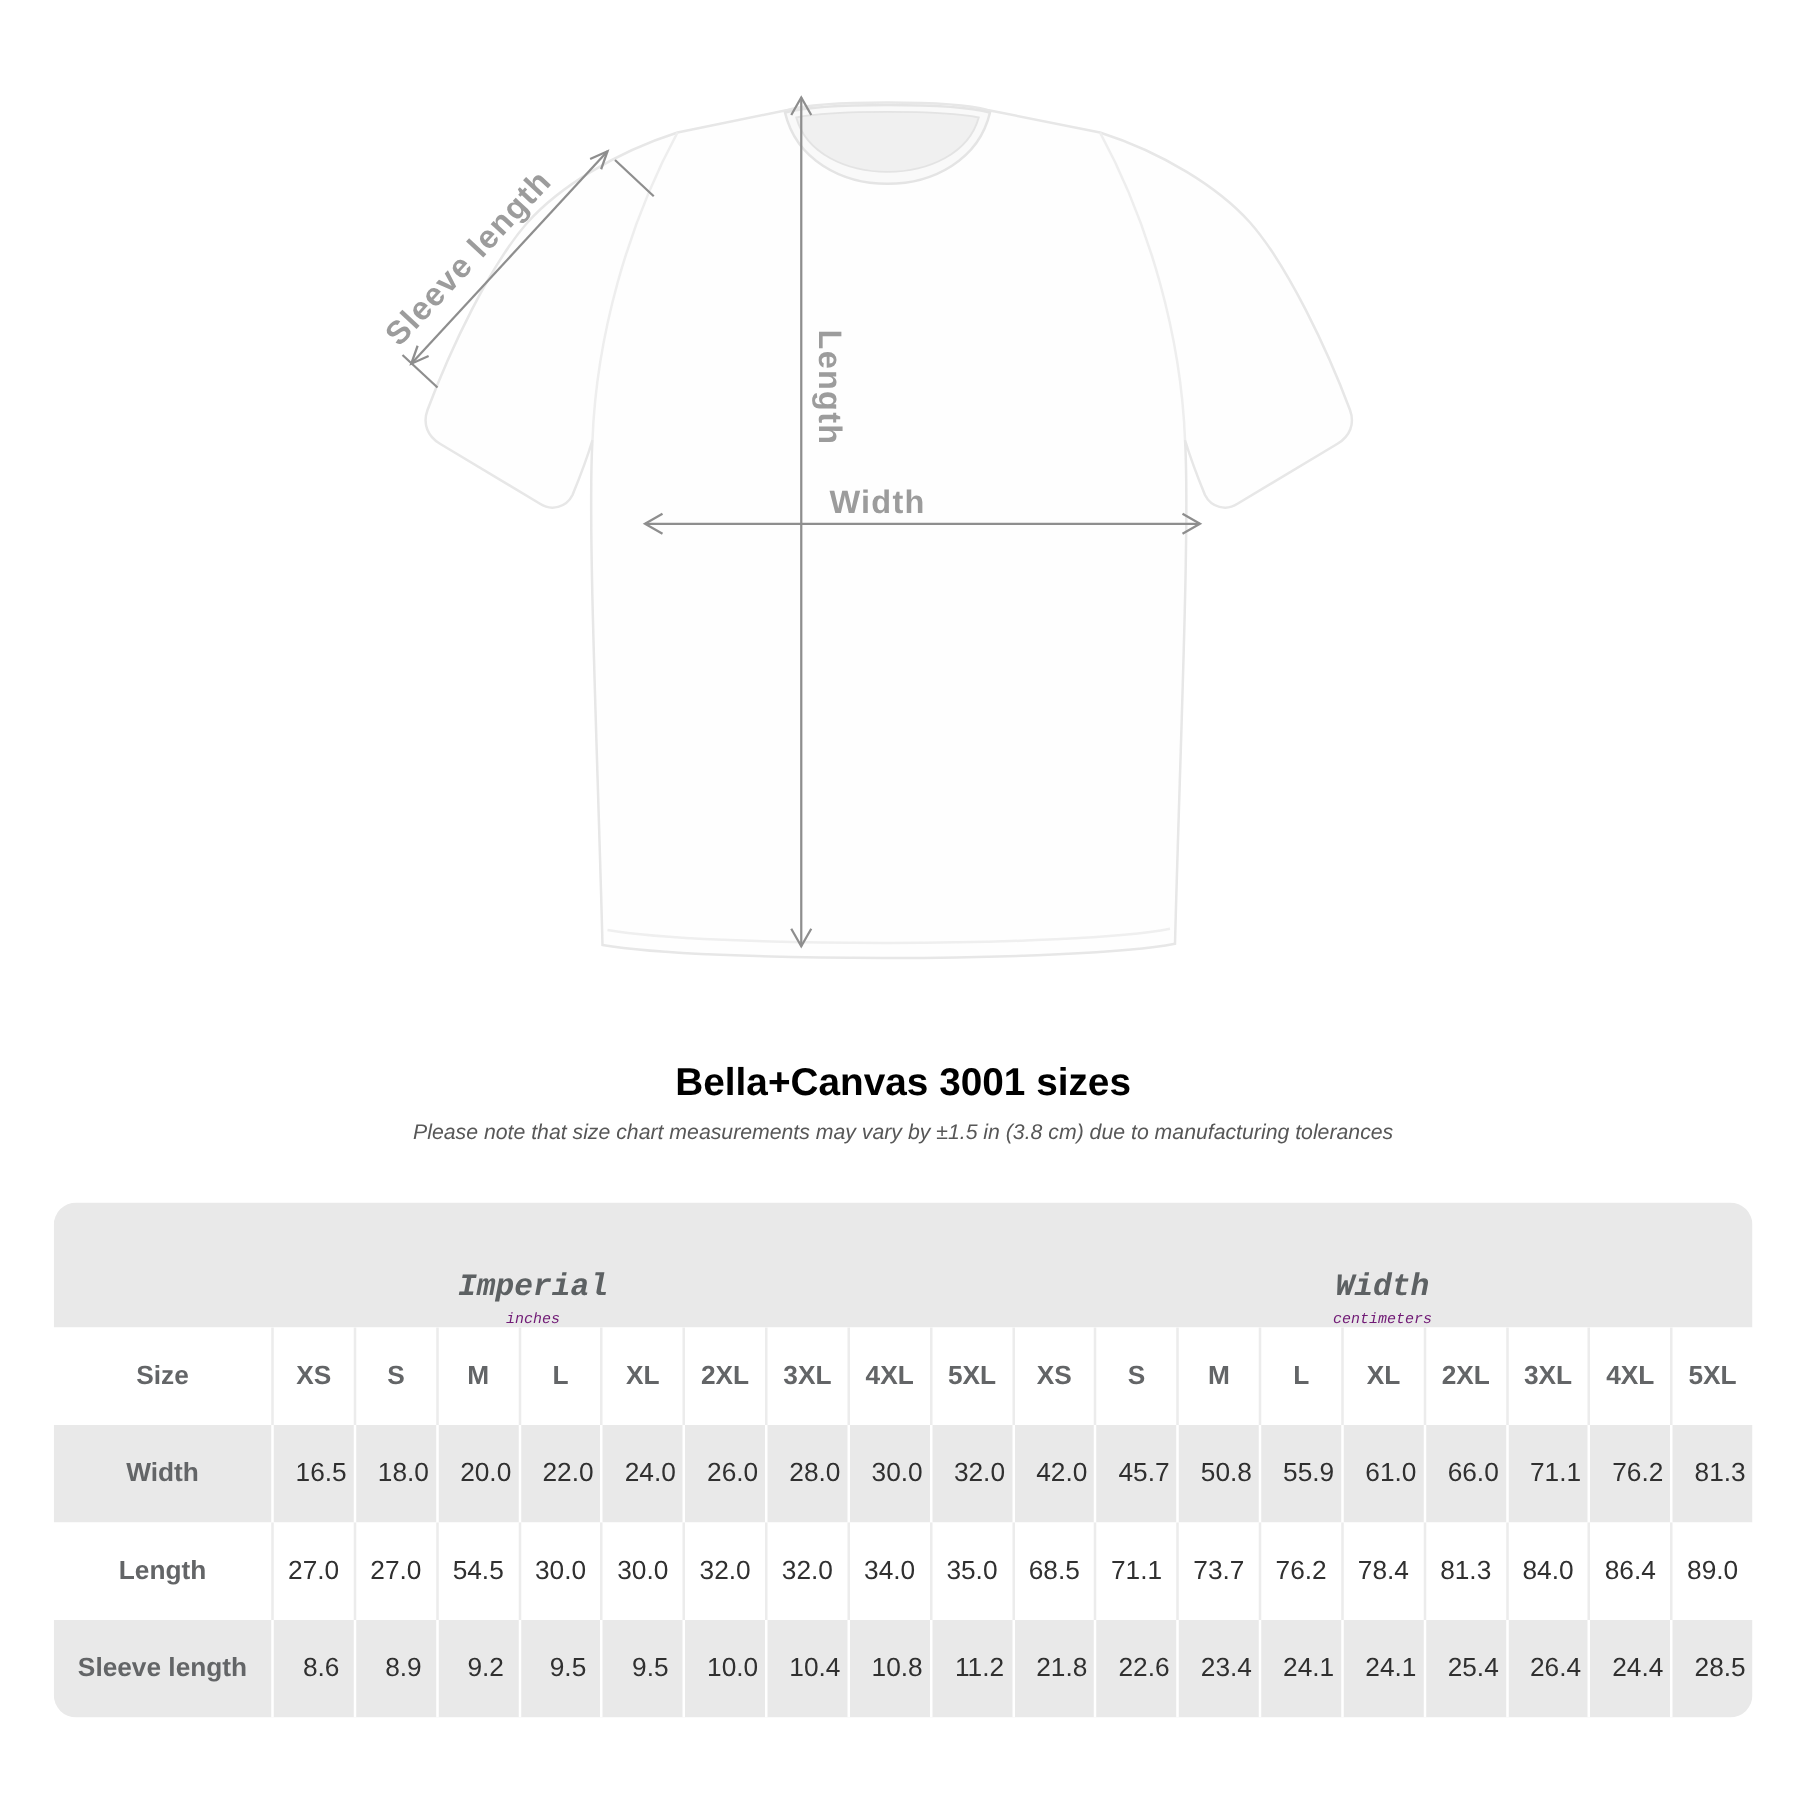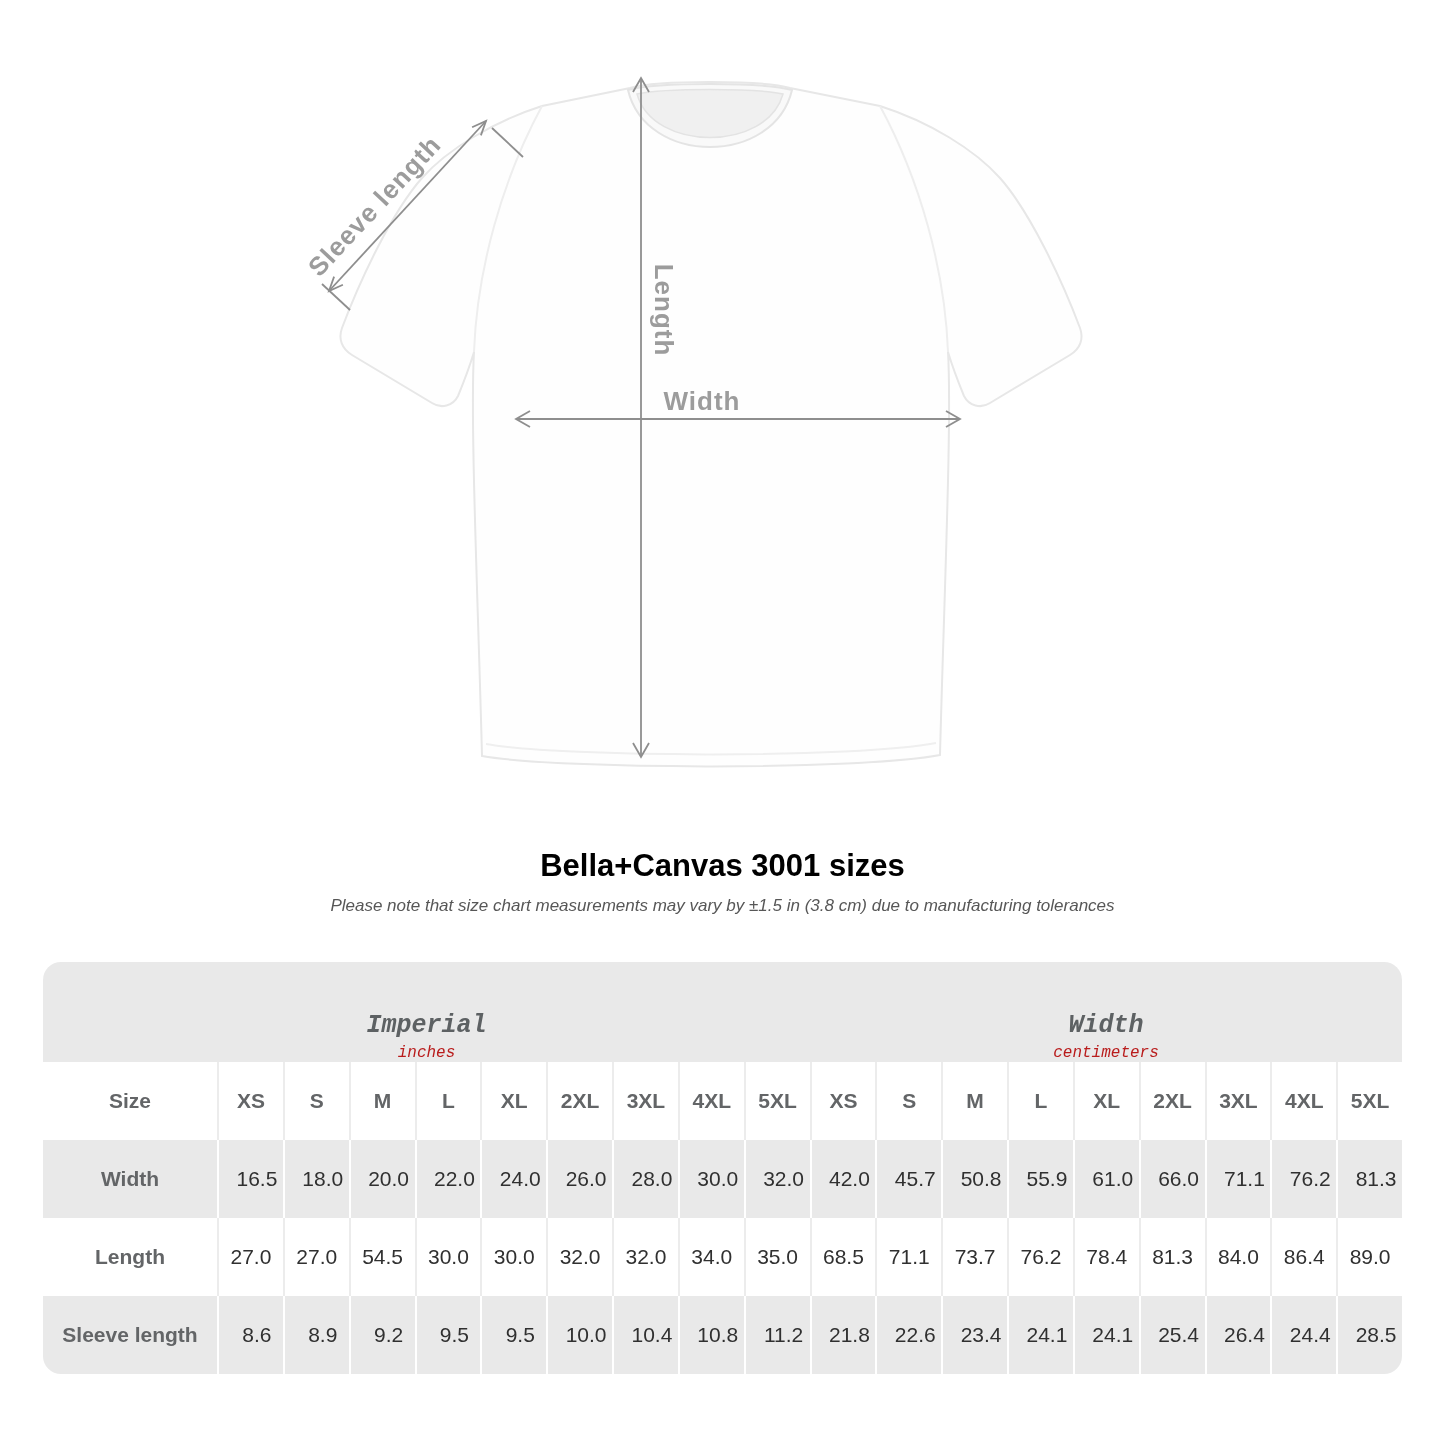--- a/index.html
+++ b/index.html
@@ -46,21 +46,21 @@
     background: #e9e9e9;
     height: 100px;
   }
   .unit-group {
     display: flex; flex-direction: column;
     align-items: center; justify-content: flex-end;
     gap: 4px;
     font-family: Liberation Mono, monospace;
   }
   .unit-name { font-size: 25px; font-weight: bold; font-style: italic; color: #5d6163; }
-  .unit-sub  { font-size: 16px; font-style: italic; color: #b91c1c; }
+  .unit-sub  { font-size: 12px; font-style: italic; color: #701a75; }
 
   .trow {
     display: grid;
     grid-template-columns: 174px repeat(18, 1fr);
     height: 78px;
   }
   .row-white { background: #ffffff; }
   .row-gray  { background: #e9e9e9; }
   .cell {
     display: flex; align-items: center; justify-content: center;

